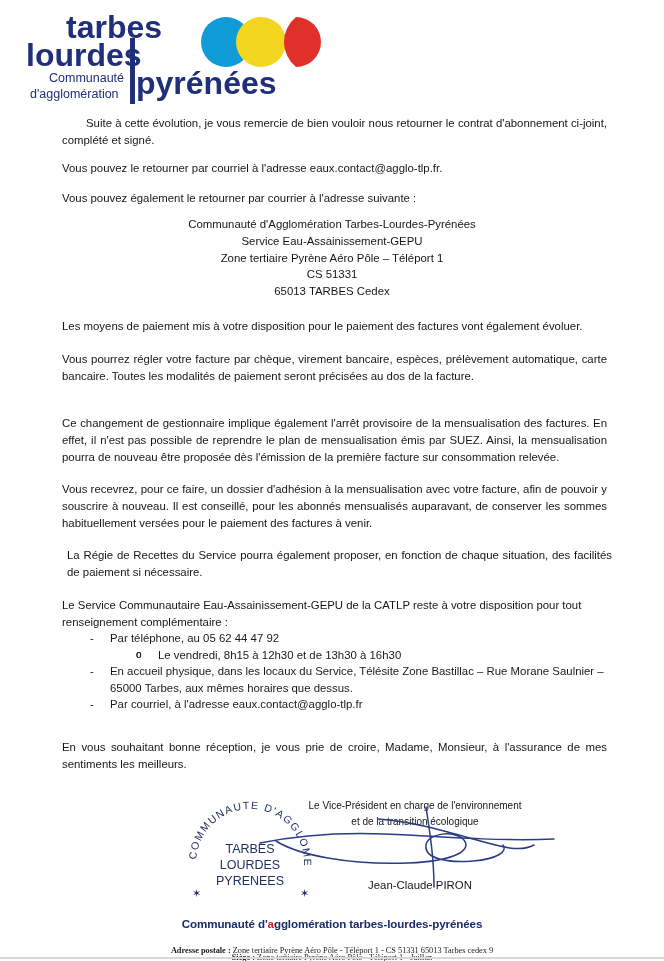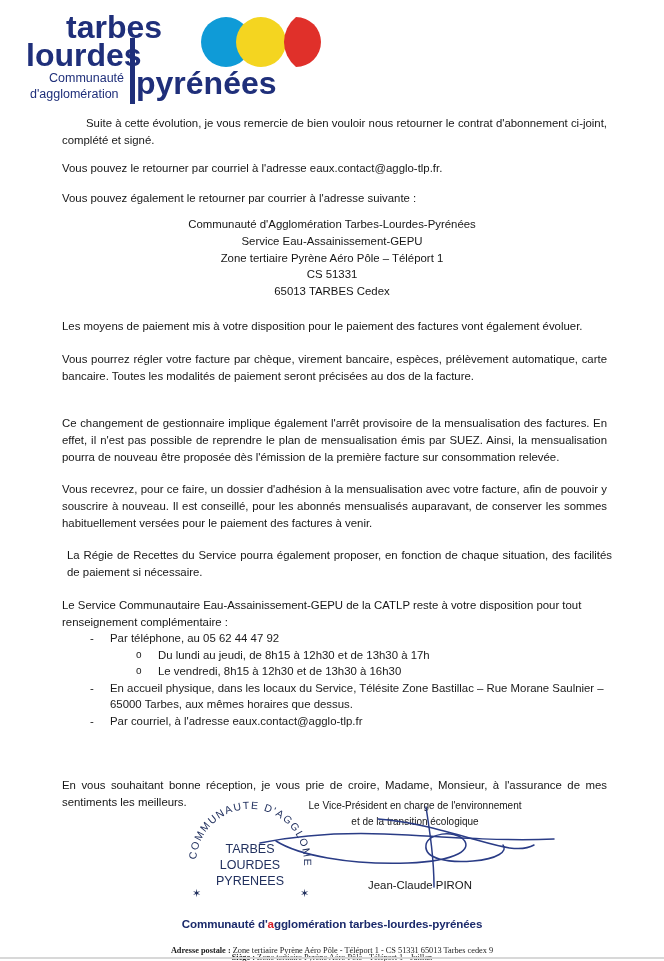--- a/index.html
+++ b/index.html
@@ -141,39 +141,38 @@
 
     <p class="para blk" style="left:62px;top:485px;width:552px;">Le Service Communautaire Eau-Assainissement-GEPU de la CATLP reste à votre disposition pour tout renseignement complémentaire :</p>
 
     <ul class="lvl1 blk" style="left:62px;top:518px;width:545px;">
       <li>
         <span class="dash">-</span>
         <span>Par téléphone, au 05 62 44 47 92</span>
         <ul class="lvl2">
           <li>
             <span class="circ">o</span>
-            <span>Du lundi au jeudi, de 8h15 à 12h30 et de 13h30 à 17h</span>
           </li>
           <li>
             <span class="circ">o</span>
             <span>Le vendredi, 8h15 à 12h30 et de 13h30 à 16h30</span>
           </li>
         </ul>
       </li>
       <li>
         <span class="dash">-</span>
         <span>En accueil physique, dans les locaux du Service, Télésite Zone Bastillac – Rue Morane Saulnier – 65000 Tarbes, aux mêmes horaires que dessus.</span>
       </li>
       <li>
         <span class="dash">-</span>
         <span>Par courriel, à l'adresse eaux.contact@agglo-tlp.fr</span>
       </li>
     </ul>
 
-    <p class="para just blk" style="left:62px;top:627px;width:545px;margin-top:38px;">En vous souhaitant bonne réception, je vous prie de croire, Madame, Monsieur, à l'assurance de mes sentiments les meilleurs.</p>
+    <p class="para just blk" style="left:62px;top:627px;width:545px;">En vous souhaitant bonne réception, je vous prie de croire, Madame, Monsieur, à l'assurance de mes sentiments les meilleurs.</p>
   </div>
 
   <div class="sig-area">
 
     <div class="sig-title">
       <div>Le Vice-Président en charge de l'environnement</div>
       <div>et de la transition écologique</div>
     </div>
 
     <svg class="stamp" width="148" height="100" viewBox="0 0 148 100">

